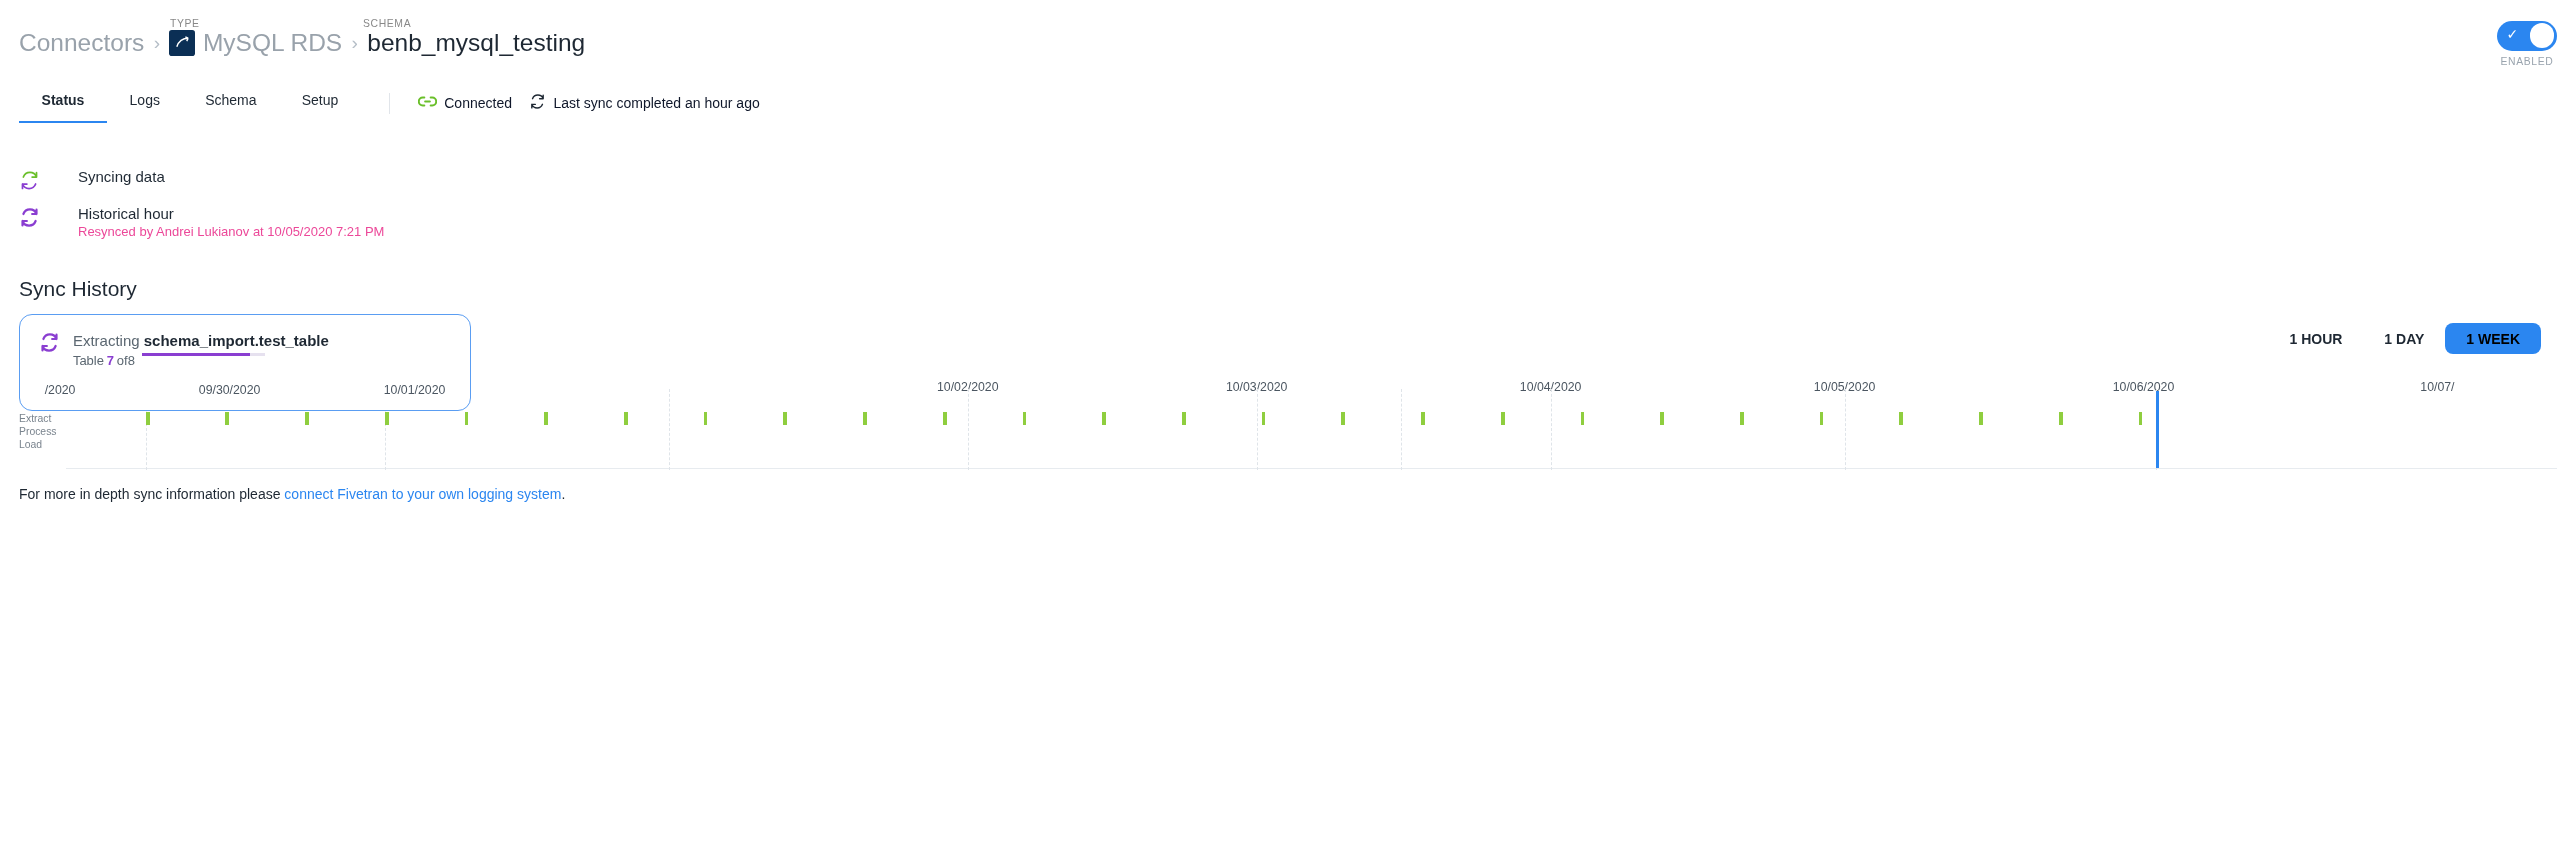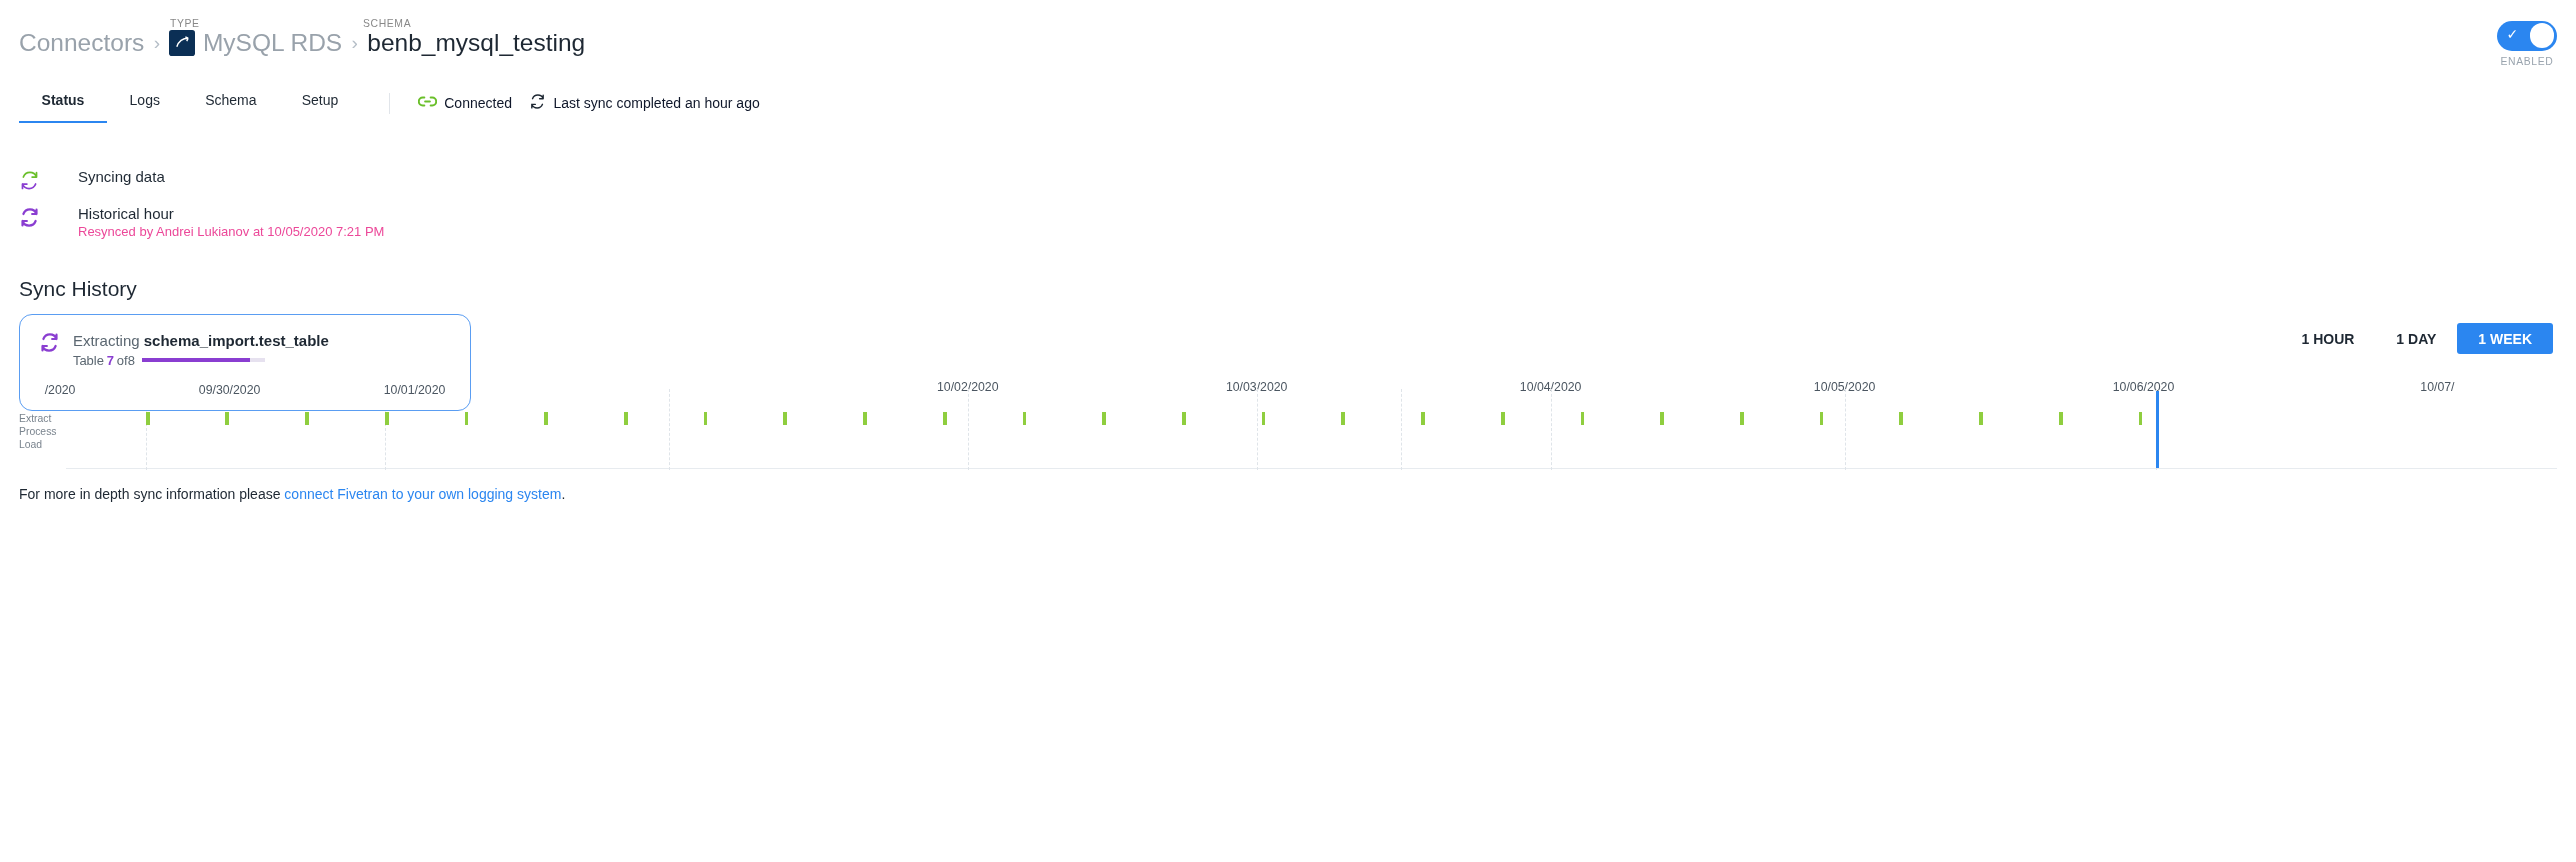--- a/index.html
+++ b/index.html
@@ -146,21 +146,20 @@
   .extract-row {
     display: flex;
     align-items: flex-start;
   }
   .extract-row .icon { width: 24.5px; margin-right: 9.4px; }
   .extract-text { font-size: 15px; }
   .extract-text .label { color: #5b6771; text-align: center; }
   .extract-text .tablename { font-weight: 700; color: #1e2833; }
   .progress-row {
     display: flex;
-    align-items: center;
     margin-top: 3.8px;
     font-size: 13px;
     color: #5b6771;
   }
   .progress-row .num { color: #8a3ed1; font-weight: 600; margin: 0 2.8px; }
   .progress-bar {
     width: 123px; height: 3.8px;
     background: #e6e1ef;
     margin-left: 7.5px;
     position: relative;
@@ -178,39 +177,39 @@
     color: #4b5661;
     margin-top: 15px;
     padding: 0 5.7px;
   }
   .history-wrap {
     position: relative;
     margin-top: 0;
   }
   .range-buttons {
     position: absolute;
-    right: 4px;
+    right: 16px;
     top: 9.4px;
     display: flex;
     gap: 0;
     z-index: 4;
   }
   .range-btn {
     padding: 7.5px 21px;
     font-size: 14px;
     font-weight: 700;
     color: #1e2833;
     cursor: pointer;
     border: none;
     background: transparent;
   }
   .range-btn.active {
     background: #2b86f0;
-    color: #ffffff;
-    border-radius: 3px;
+    color: #000000;
+    border-radius: 8px;
   }
   .timeline {
     padding-top: 66px;
     position: relative;
   }
   .date-axis {
     display: flex;
     position: relative;
     height: 19px;
     margin-left: 47px;

